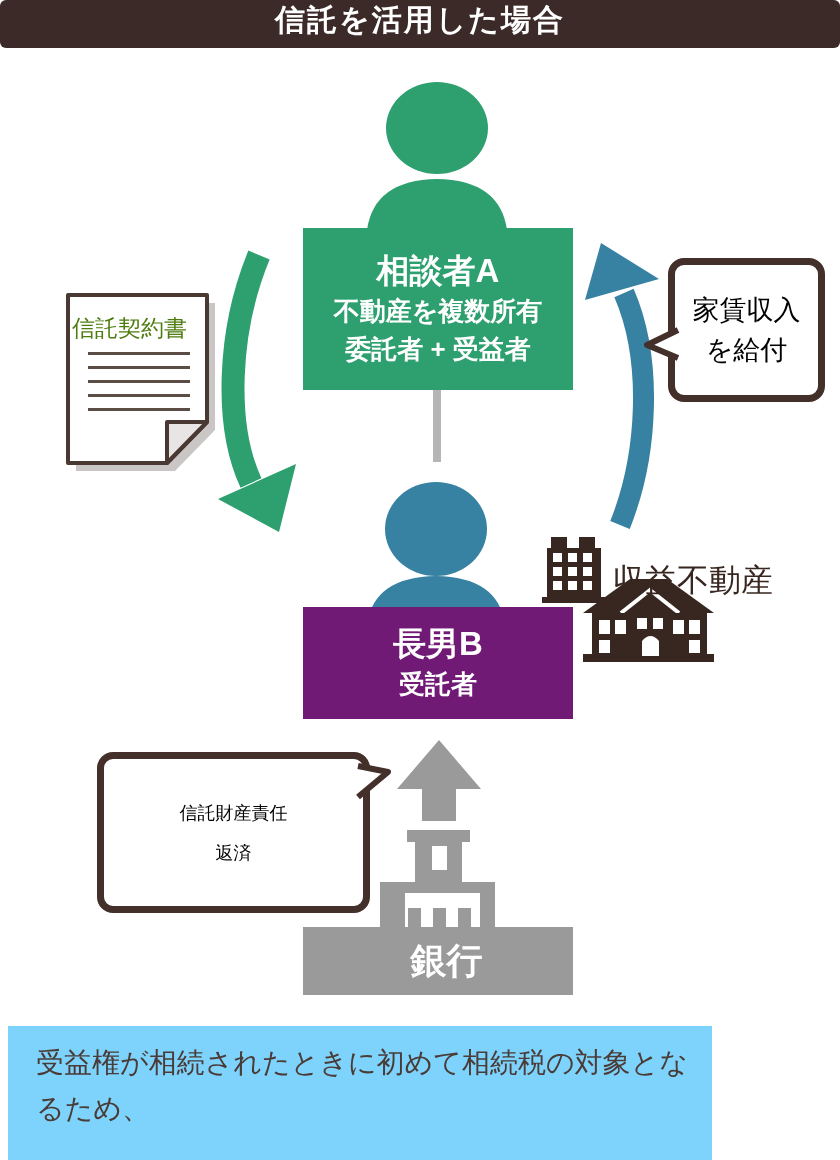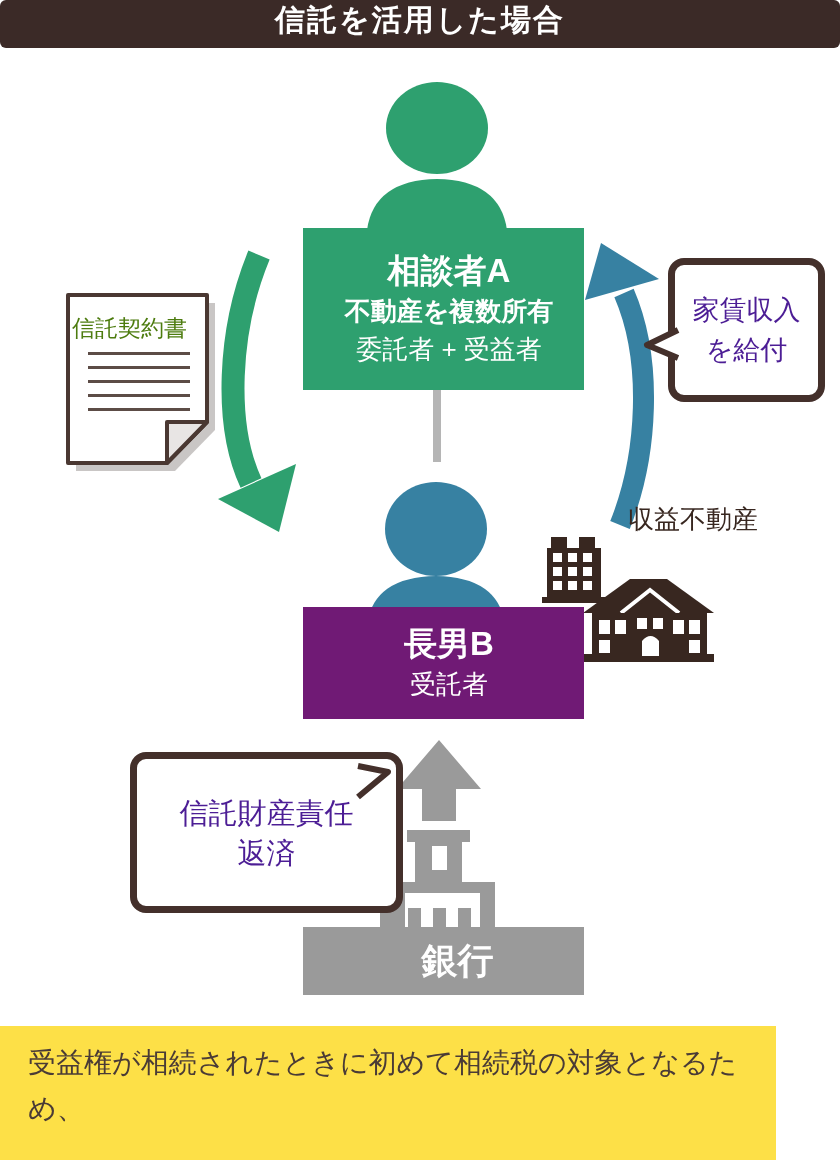--- a/index.html
+++ b/index.html
@@ -7,41 +7,41 @@
         font-family:"Liberation Sans","DejaVu Sans",sans-serif;}
   
   .title-bar{position:absolute;left:0;top:0;width:840px;height:48px;background:#3B2A27;
              border-radius:6px;display:flex;align-items:flex-start;justify-content:center;z-index:2;}
   .title-bar span{color:#ffffff;font-size:30px;font-weight:bold;letter-spacing:2px;}
   
   svg.shapes{position:absolute;left:0;top:0;z-index:1;}
   svg.tails{position:absolute;left:0;top:0;z-index:5;}
   
   .role-box{position:absolute;left:303px;width:270px;display:flex;flex-direction:column;
-            align-items:center;justify-content:center;color:#fff;text-align:center;z-index:2;padding-left:11px;}
+            align-items:center;justify-content:center;color:#fff;text-align:center;z-index:2;}
   .box-green{top:228px;height:162px;background:#2EA06F;}
   .box-blue{top:607px;height:112px;background:#701a75;}
   .box-gray{top:927px;height:68px;background:#9A9A9A;}
   .box-name{font-size:33px;font-weight:bold;line-height:42px;}
   .box-sub{font-size:26px;font-weight:700;line-height:38px;}
-  .box-sub.bold{font-weight:normal;}
+  .box-sub.bold{font-weight:bold;}
   .bank-name{font-size:36px;font-weight:bold;line-height:44px;margin-left:17px;}
   
   .doc-title{position:absolute;left:72px;top:313px;width:130px;text-align:left;
              font-size:23px;color:#4d7c0f;z-index:3;}
-  .prop-label{position:absolute;left:613px;top:502px;width:160px;text-align:center;
-              font-size:26px;font-weight:500;color:#382720;z-index:3;}
+  .prop-label{position:absolute;left:613px;top:559px;width:160px;text-align:center;
+              font-size:32px;font-weight:500;color:#382720;z-index:3;}
   
   .bubble{position:absolute;background:#ffffff;border:7px solid #44302B;border-radius:16px;
           display:flex;flex-direction:column;align-items:center;justify-content:center;
-          color:#4c1d95;text-align:center;z-index:4;}
+          color:#000000;text-align:center;z-index:4;}
   .bubble-rent{left:668px;top:258px;width:143px;height:130px;font-size:27px;line-height:40px;}
-  .bubble-repay{left:97px;top:752px;width:259px;height:147px;font-size:29px;line-height:40px;margin-left:33px;}
+  .bubble-repay{left:97px;top:752px;width:259px;height:147px;font-size:18px;line-height:40px;}
   
-  .note-panel{position:absolute;left:0;top:1026px;width:776px;height:134px;background:#fde047;z-index:2;}
+  .note-panel{position:absolute;left:8px;top:1026px;width:704px;height:134px;background:#7dd3fc;z-index:2;}
   .note-text{position:absolute;left:28px;top:14px;font-size:28px;line-height:46px;color:#4A3B36;}
 </style>
 </head>
 <body>
 
 <div class="page">
 
   <div class="title-bar">
     <span>信託を活用した場合</span>
   </div>

